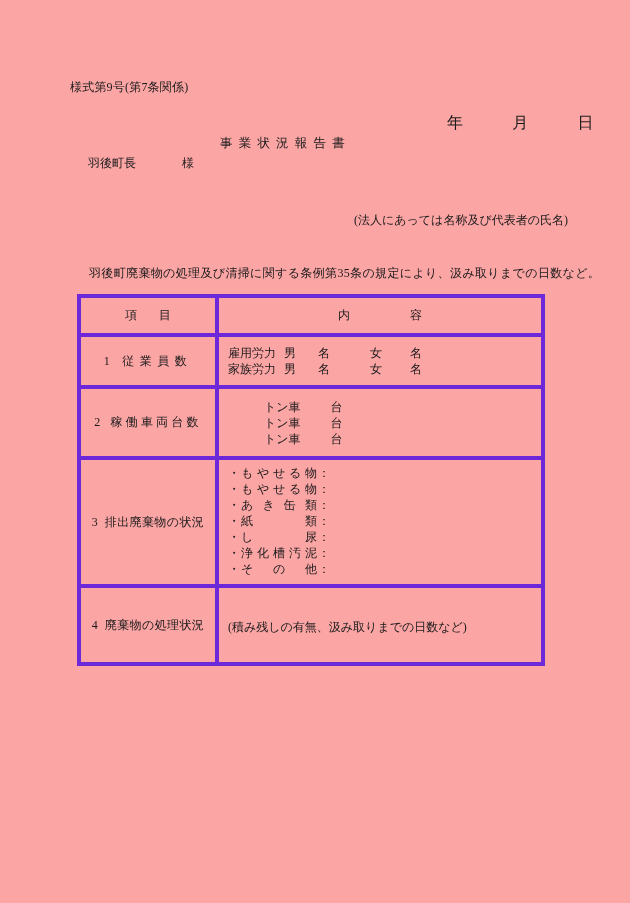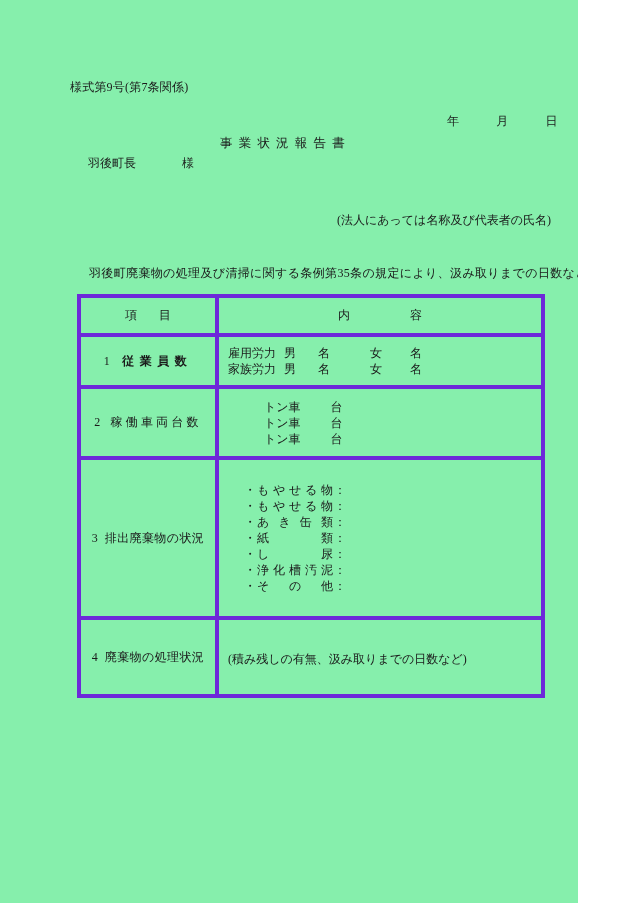--- a/index.html
+++ b/index.html
@@ -7,40 +7,40 @@
     margin: 0;
     padding: 0;
   }
   body {
     background: #ffffff;
     font-family: "Liberation Serif", "DejaVu Serif", serif;
     color: #1a1a1a;
   }
   .page {
     position: relative;
-    width: 578px;
+    width: 630px;
     height: 903px;
-    background: #86efac;
+    background: #fca5a5;
     overflow: hidden;
   }
 
   
   .abs { position: absolute; white-space: pre; }
 
   
   #form-number {
     left: 70px;
     top: 79px;
     font-size: 12px;
     letter-spacing: 0.2px;
   }
   #date-line-top {
     left: 447px;
     top: 113px;
-    font-size: 12px;
+    font-size: 16px;
     letter-spacing: 0.3px;
   }
   #doc-title {
     left: 220px;
     top: 135px;
     font-size: 12.5px;
     letter-spacing: 6.2px;
   }
   #addressee {
     left: 88px;
@@ -49,21 +49,21 @@
   }
   #addressee .honorific { margin-left: 46px; }
 
   #applicant-block {
     left: 315px;
     top: 175px;
     font-size: 12px;
     line-height: 18px;
   }
   #applicant-block .field-label { letter-spacing: 0.2px; }
-  #applicant-block .note { margin-left: 22px; }
+  #applicant-block .note { margin-left: 39px; }
   #applicant-block .birth { margin-left: 102px; }
 
   #statement {
     left: 89px;
     top: 265px;
     font-size: 12px;
     letter-spacing: 0.35px;
   }
 
   
@@ -91,21 +91,21 @@
     text-align: center;
   }
   .hdr-item { letter-spacing: 22px; padding-left: 22px; }
   .hdr-content { letter-spacing: 60px; padding-left: 60px; }
 
   .item-cell {
     text-align: center;
     vertical-align: middle;
   }
   .item-cell .num { margin-right: 7px; }
-  .spread-wide { letter-spacing: 5.5px; padding-left: 5.5px; font-weight: bold; }
+  .spread-wide { letter-spacing: 5.5px; padding-left: 5.5px; }
   .spread-mid  { letter-spacing: 3.2px; padding-left: 3.2px; }
   .spread-none { letter-spacing: 0.4px; }
 
   .content-cell {
     vertical-align: middle;
     padding: 0;
   }
   .content-inner { padding: 6px 0 6px 7px; line-height: 16px; }
   .content-inner.indent-mid { padding-left: 45px; }
   .content-inner.indent-small { padding-left: 9px; }
@@ -118,21 +118,21 @@
   
   .emp-line .g1 { margin-left: 8px; }
   .emp-line .g2 { margin-left: 22px; }
   .emp-line .g3 { margin-left: 40px; }
   .emp-line .g4 { margin-left: 28px; }
 
   
   .veh-line .unit { margin-left: 30px; }
 
   
-  .waste-list { list-style: none; margin: 16px; padding: 0; }
+  .waste-list { list-style: none; margin: 0; padding: 0; font-family: Liberation Mono, monospace; }
   .waste-list li { line-height: 16px; white-space: pre; }
   .waste-list .mark { margin-right: 1px; }
   .waste-list .lbl {
     display: inline-block;
     width: 76px;
     text-align: justify;
     text-align-last: justify;
   }
   .waste-list .colon { margin-left: 1px; }
 

